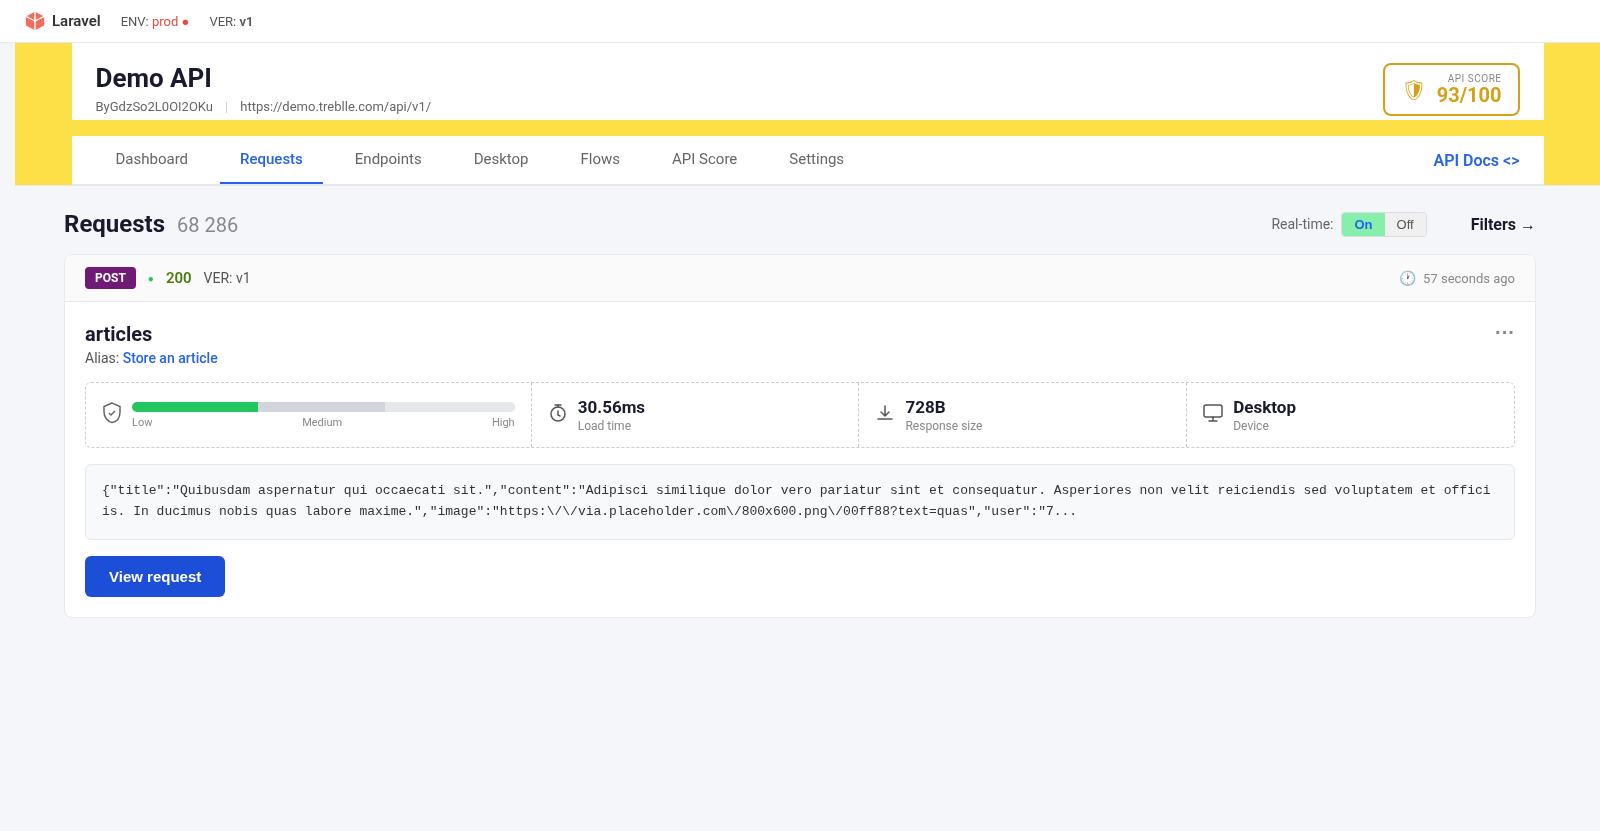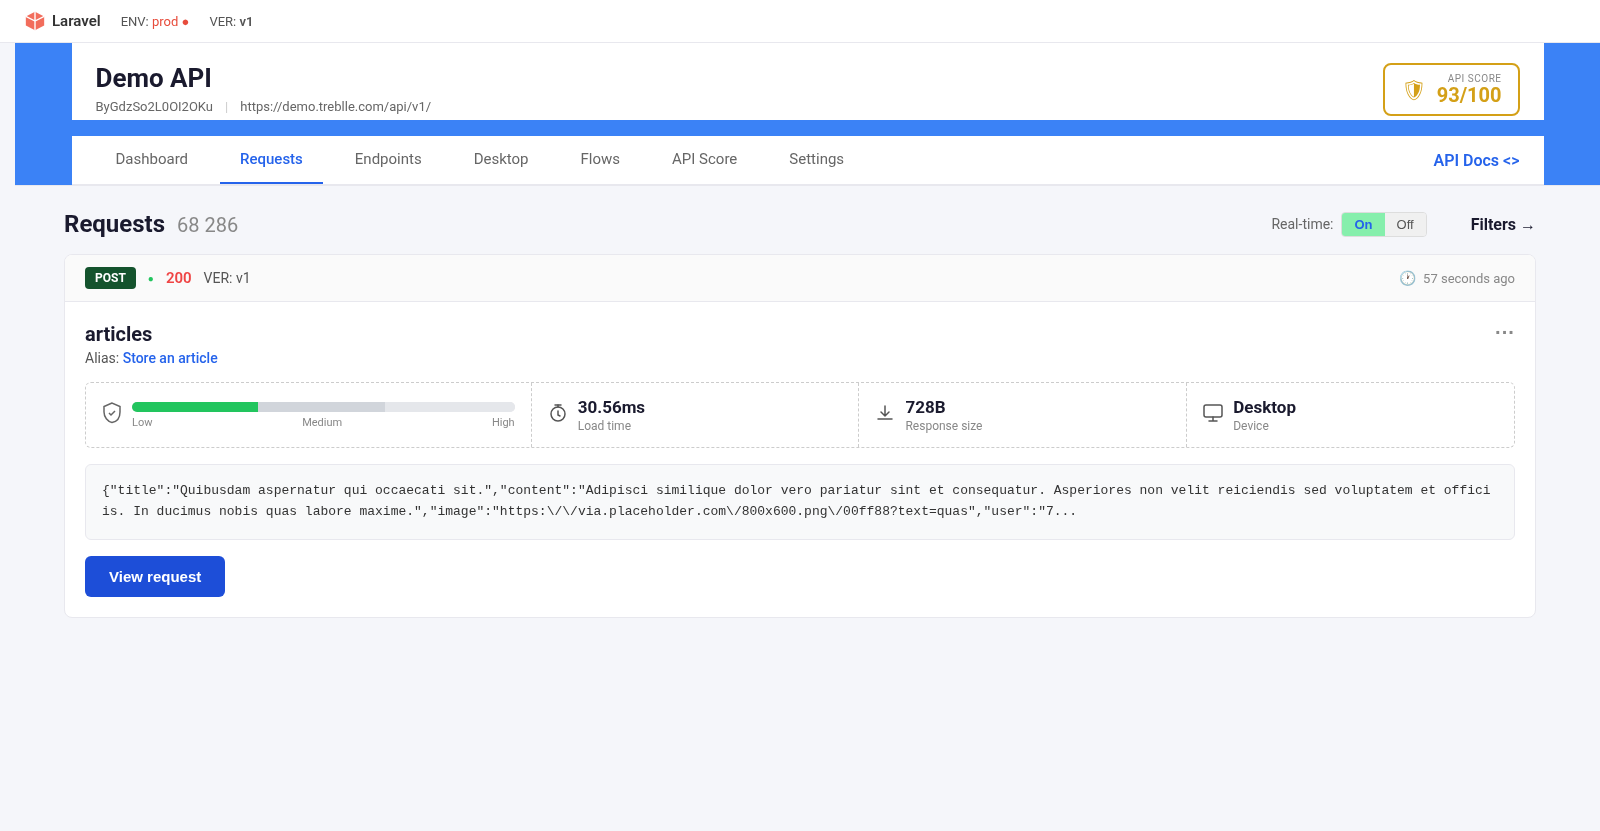--- a/index.html
+++ b/index.html
@@ -228,30 +228,30 @@
       padding: 12px 20px;
       background: #fafafa;
       border-bottom: 1px solid #e8e8ee;
     }
     .request-header-left {
       display: flex;
       align-items: center;
       gap: 12px;
     }
     .method-badge {
-      background: #14532d;
+      background: #701a75;
       color: #fff;
       font-weight: 700;
       font-size: 12px;
       padding: 4px 10px;
       border-radius: 4px;
     }
     .status-code {
       font-weight: 600;
-      color: #ef4444;
+      color: #4d7c0f;
       font-size: 15px;
     }
     .version-tag {
       color: #555;
       font-size: 14px;
     }
     .time-ago {
       display: flex;
       align-items: center;
       gap: 6px;
@@ -412,21 +412,21 @@
     <span class="prod">prod</span>
     <span class="dot"> ●</span>
   </div>
   <div class="topbar-ver">
     <span>VER:</span>
     <span class="ver-val"> v1</span>
     <span></span>
   </div>
 </div>
 
-<div style="background:#3b82f6; border-bottom: 1px solid #e8e8ee; margin-left: 15px;">
+<div style="background:#fde047; border-bottom: 1px solid #e8e8ee; margin-left: 15px;">
   <div class="main-wrapper">
     <div class="header-section header-top">
       <div>
         <div class="api-title">Demo API</div>
         <div class="api-meta">
           <span>ByGdzSo2L0OI2OKu</span>
           <span class="separator">|</span>
           <span class="api-url">https://demo.treblle.com/api/v1/</span>
         </div>
       </div>

